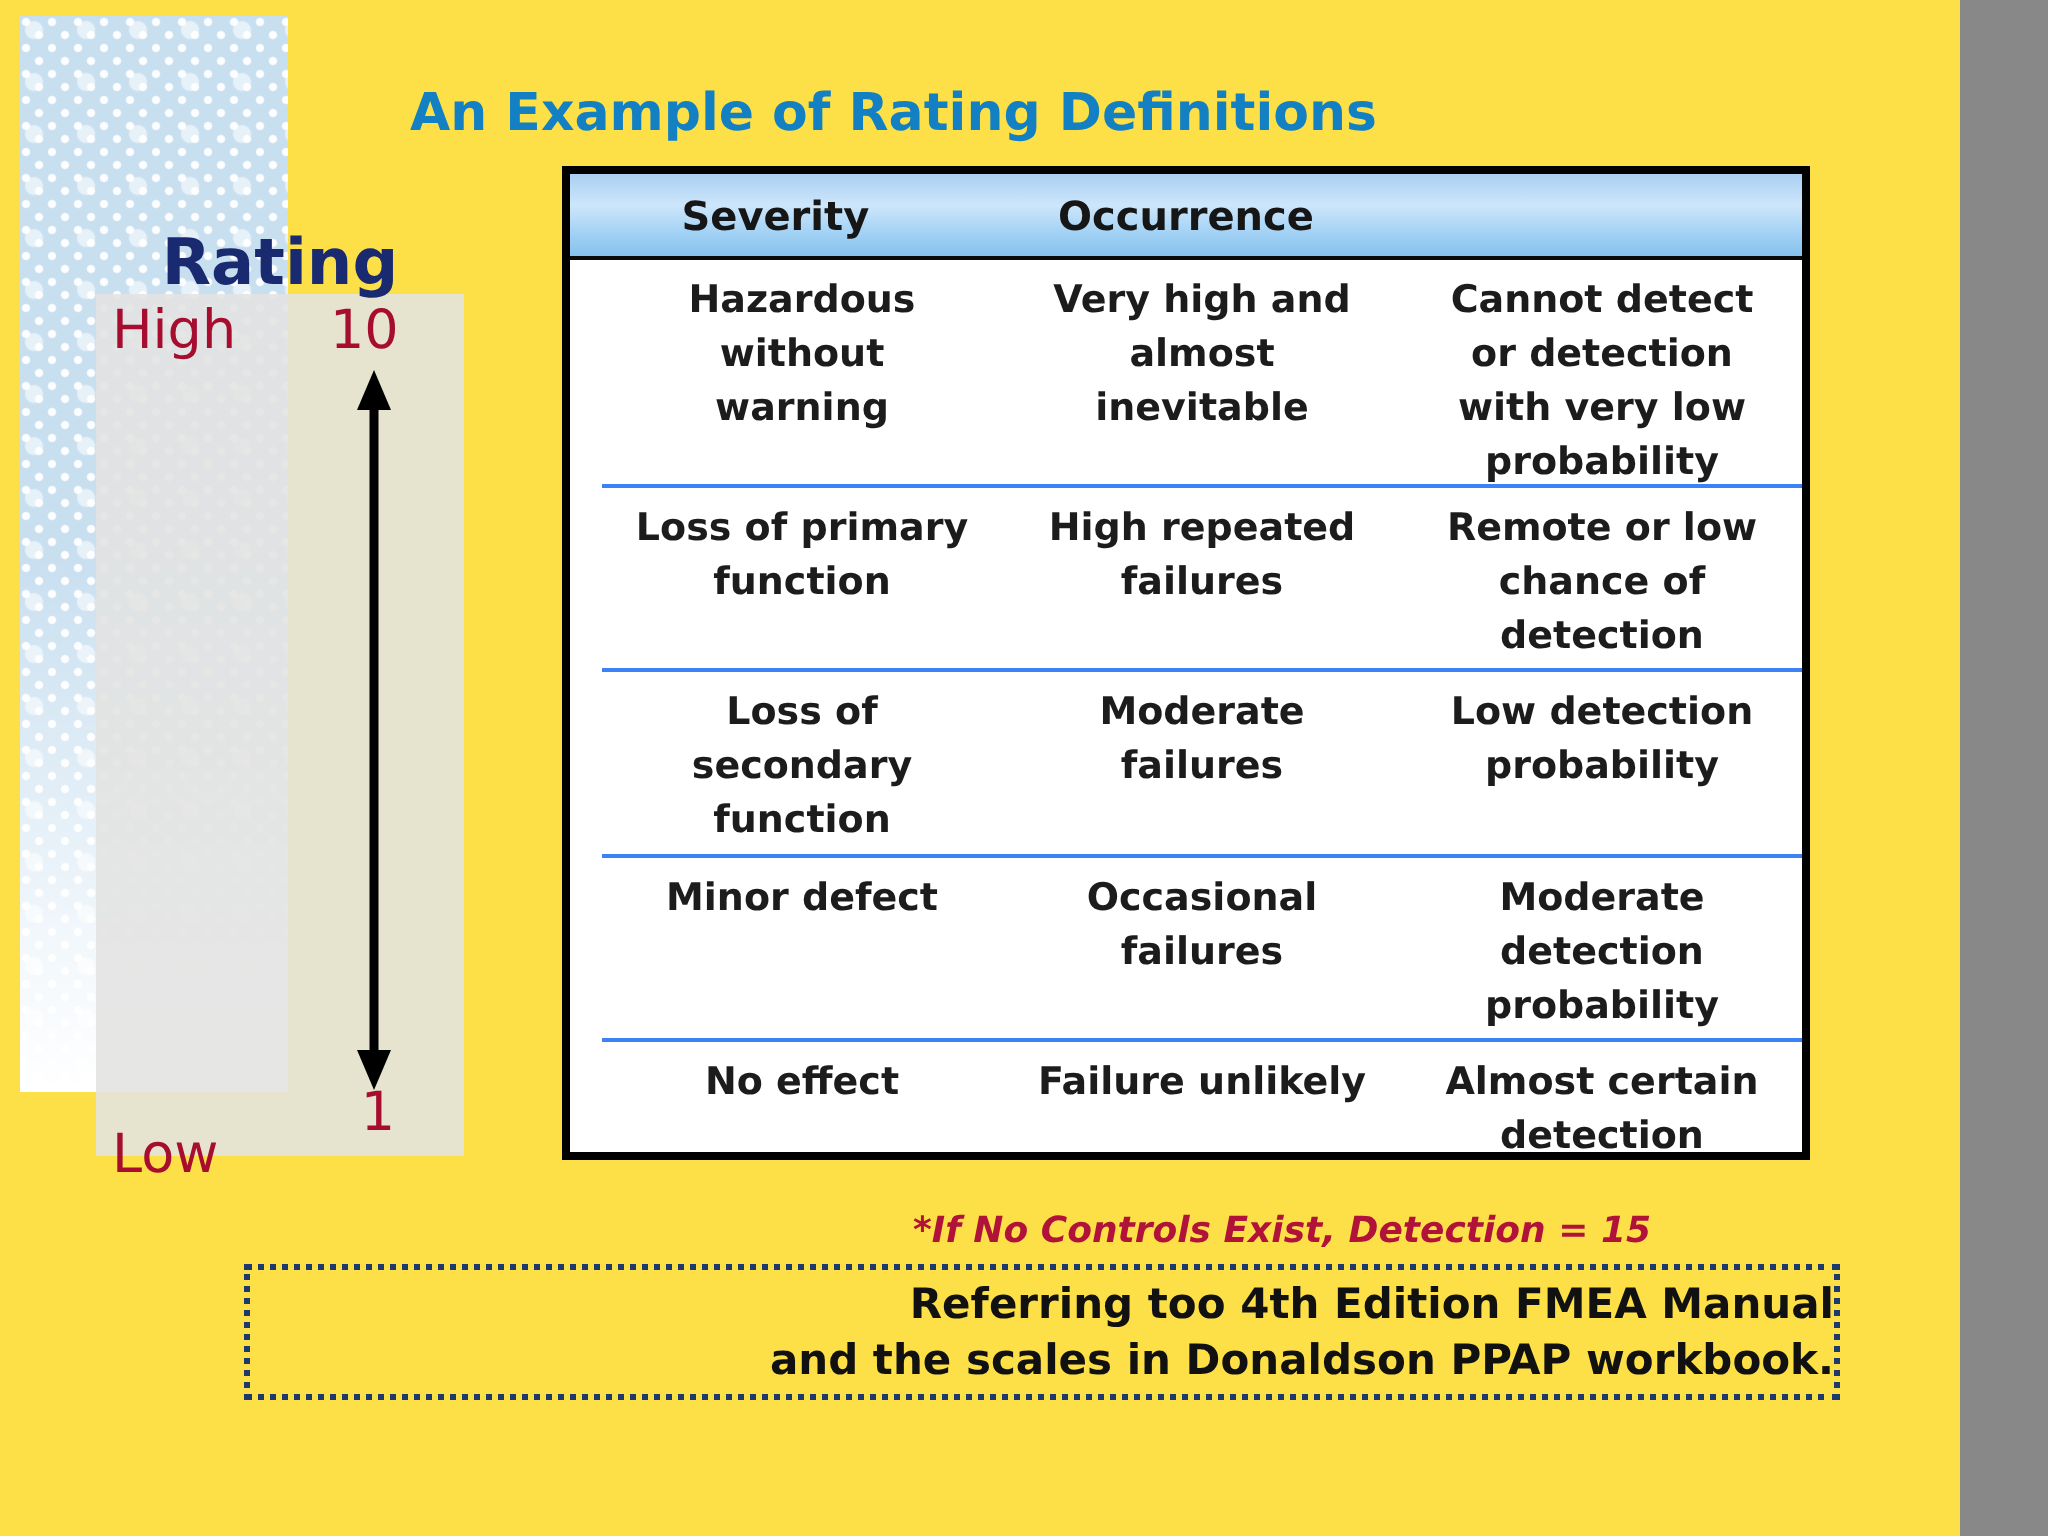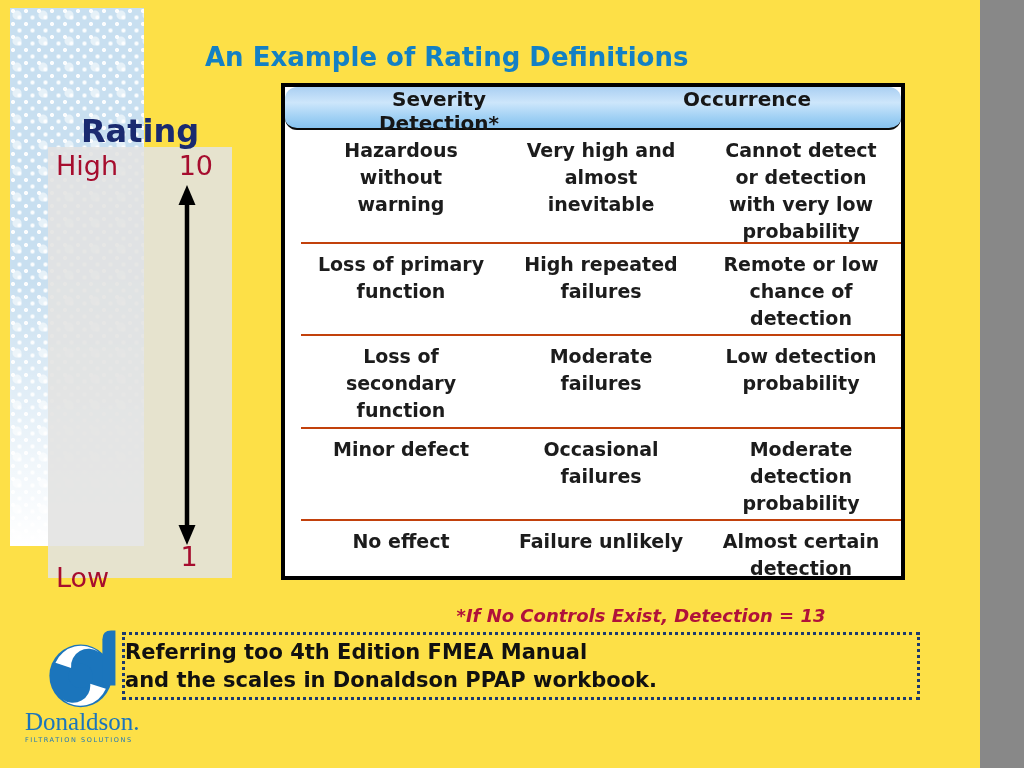--- a/index.html
+++ b/index.html
@@ -30,53 +30,52 @@
   .title{
     position:absolute; left:205px; top:42px; margin:0;
     font-size:26px; font-weight:bold; color:#1380c4; letter-spacing:0;
   }
   .rating-label{
     position:absolute; left:48px; top:112px; width:184px; text-align:center;
     font-size:32px; font-weight:bold; color:#1a2a70;
   }
   .scale-text{ position:absolute; font-size:27px; color:#a60d2e; }
   .high-label{ left:56px; top:150px; }
-  .high-value{ left:165px; top:150px; width:48px; text-align:right; }
+  .high-value{ left:165px; top:150px; width:48px; text-align:left; }
   .low-label { left:56px; top:562px; }
   .low-value { left:165px; top:541px; width:48px; text-align:center; }
   .range-arrow{ position:absolute; left:175px; top:185px; }
 
   
   .fmea-table{
     position:absolute; left:281px; top:83px; width:616px;
     border:4px solid #000; background:#fff;
   }
   .t-header{
-    display:grid; grid-template-columns:1fr 1fr; height:41px;
+    display:grid; grid-template-columns:1fr 1fr 1fr; height:41px;
     align-items:center; border-bottom:2px solid #0a0a0a;
     background:linear-gradient(180deg,#aacff2 0%,#cde6fb 38%,#9fd0f4 75%,#86c1ee 100%);
-    border-radius:12px;
   }
   .t-hcell{ text-align:center; font-size:20px; font-weight:bold; color:#161616; }
   .t-row{ display:grid; grid-template-columns:1fr 1fr 1fr;margin-left:16px; }
-  .t-row + .t-row{ border-top:2px solid #c2410c; }
+  .t-row + .t-row{ border-top:2px solid #3b82f6; }
   .t-cell{
     text-align:center; font-size:19px; font-weight:bold; color:#1c1c1c;
     line-height:27px; padding-top:7px; white-space:pre-line;
   }
   .r1{height:112px} .r2{height:90px} .r3{height:91px} .r4{height:90px} .r5{height:55px}
 
   .footnote{
     position:absolute; left:330px; top:605px; width:622px; text-align:center;
     font-size:18px; font-weight:bold; font-style:italic; color:#b0123a;
   }
   .ref-box{
     position:absolute; left:122px; top:632px; width:792px; height:62px;
     border:3px dotted #1d3a6e; display:flex; flex-direction:column;
-    align-items:flex-start; justify-content:center; gap:1px;
+    align-items:flex-end; justify-content:center; gap:1px;
   }
   .ref-line{ font-size:21px; font-weight:bold; color:#111; line-height:27px; }
 
   
   .logo{ position:absolute; left:25px; top:628px; width:120px; }
   .logo-mark{ display:block; margin-left:16px; }
   .logo-wordmark{
     font-family:"Liberation Serif","DejaVu Serif",serif;
     font-size:25px; color:#1b75bc; line-height:24px; margin-top:2px;
   }
@@ -105,21 +104,20 @@
     <polygon points="12,360 3.5,340 20.5,340" fill="#000"></polygon>
   </svg>
 
   <div class="scale-text low-label">Low</div>
   <div class="scale-text low-value">1</div>
 
   <div class="fmea-table">
     <div class="t-header">
       <div class="t-hcell">Severity</div>
       <div class="t-hcell">Occurrence</div>
-      <div class="t-hcell">Detection*</div>
     </div>
     <div class="t-row r1">
       <div class="t-cell">Hazardous
 without
 warning</div>
       <div class="t-cell">Very high and
 almost
 inevitable</div>
       <div class="t-cell">Cannot detect
 or detection
@@ -153,32 +151,21 @@
 probability</div>
     </div>
     <div class="t-row r5">
       <div class="t-cell">No effect</div>
       <div class="t-cell">Failure unlikely</div>
       <div class="t-cell">Almost certain
 detection</div>
     </div>
   </div>
 
-  <div class="footnote">*If No Controls Exist, Detection = 13</div>
+  <div class="footnote">*If No Controls Exist, Detection = 15</div>
 
   <div class="ref-box">
     <div class="ref-line">Referring too 4th Edition FMEA Manual</div>
     <div class="ref-line">and the scales in Donaldson PPAP workbook.</div>
   </div>
 
-  <div class="logo">
-    <svg class="logo-mark" width="88" height="80" viewBox="0 0 100 92">
-      <circle cx="45" cy="55" r="36" fill="#1b75bc"></circle>
-      <path d="M16 40 A32 32 0 0 1 66 28 A20 20 0 0 0 34 46 Z" fill="#ffffff"></path>
-      <path d="M16 40 A32 32 0 0 1 66 28 A20 20 0 0 0 34 46 Z" fill="#ffffff" transform="rotate(180 45 55)"></path>
-      <circle cx="45" cy="55" r="14" fill="#1b75bc"></circle>
-      <path d="M70 66 L70 13 Q70 3 80 3 L85 3 L85 66 Z" fill="#1b75bc"></path>
-    </svg>
-    <div class="logo-wordmark">Donaldson.</div>
-    <div class="logo-tagline">FILTRATION SOLUTIONS</div>
-  </div>
 
 </div>
 
 </body></html>

